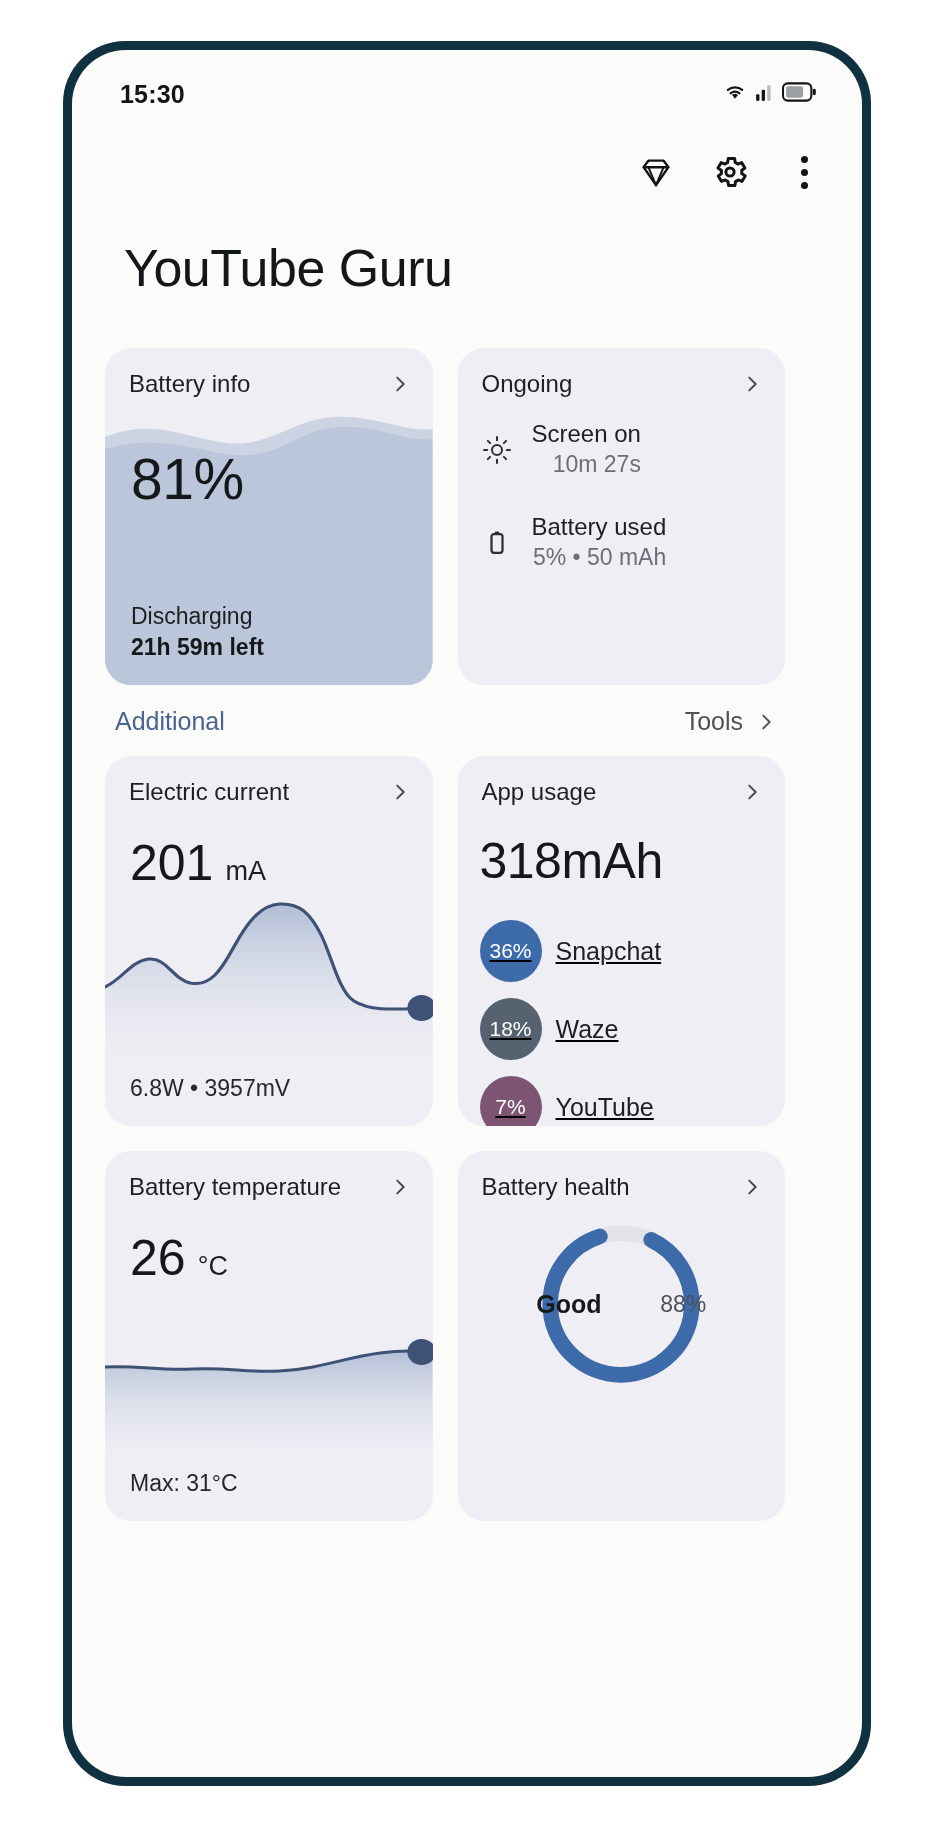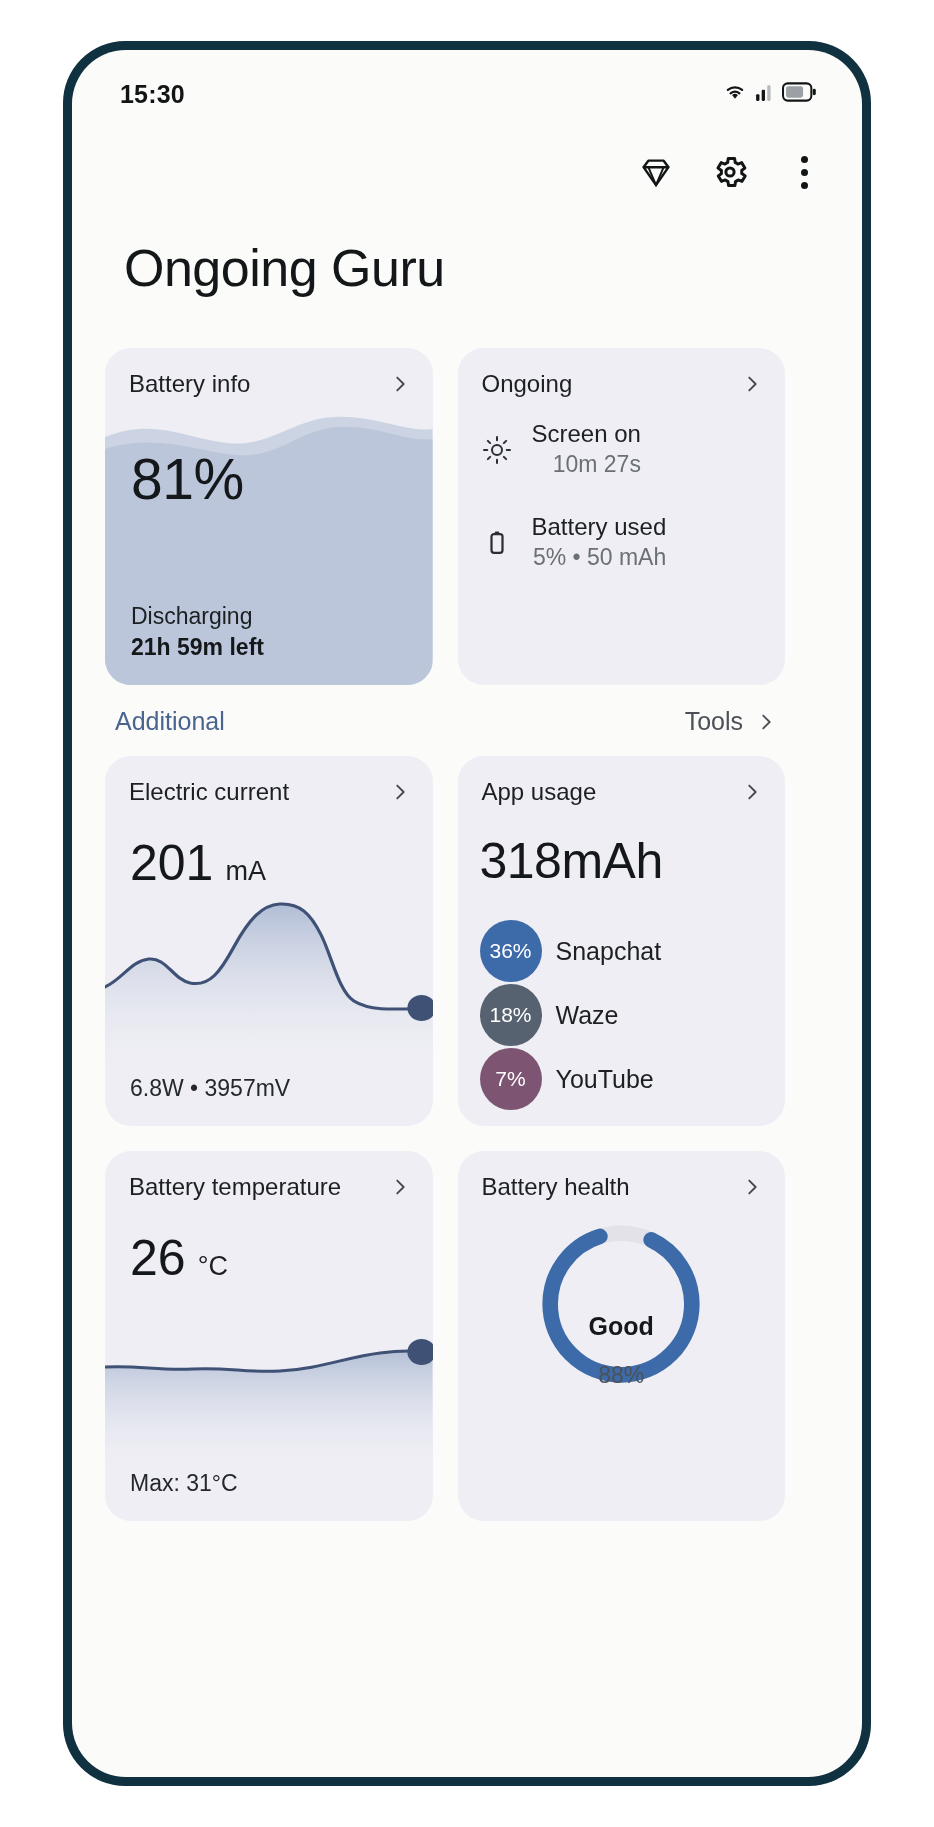--- a/index.html
+++ b/index.html
@@ -155,21 +155,21 @@
     font-size: 23px; color: #24282c;
     z-index: 4;
   }
 
   
   .usage-card { height: 370px; }
   .usage-big {
     padding: 26px 0 0 22px;
     font-size: 50px; color: #15181b; letter-spacing: -0.5px;
   }
-  .app-list { padding: 30px 0 0 22px; display: flex; flex-direction: column; gap: 2px; }
+  .app-list { padding: 30px 0 0 22px; display: flex; flex-direction: column; gap: 16px; text-decoration: underline; }
   .app-row { display: flex; align-items: center; gap: 14px; }
   .app-bubble {
     width: 62px; height: 62px; border-radius: 50%;
     display: flex; align-items: center; justify-content: center;
     color: #ffffff; font-size: 21px; flex: none;
   }
   .app-name { font-size: 25px; color: #1d2023; }
 
   
   .temp-card { height: 370px; }
@@ -183,22 +183,22 @@
   
   .health-card { height: 370px; }
   .ring-wrap {
     position: relative;
     margin: 18px auto 0;
     width: 170px; height: 170px;
   }
   .ring-wrap svg { display: block; width: 170px; height: 170px; transform: rotate(-90deg); }
   .ring-center {
     position: absolute; inset: 0;
-    display: flex; flex-direction: column;
-    align-items: center; justify-content: flex-end;
+    display: flex; flex-direction: row;
+    align-items: center; justify-content: space-between;
     gap: 21px;
   }
   .ring-status { font-size: 25px; font-weight: 700; color: #15181b; }
   .ring-pct { font-size: 23px; color: #4c5157; }
   .health-foot {
     position: absolute;
     left: 0; right: 0; bottom: 18px;
     text-align: center;
   }
   .health-foot div { font-size: 23px; color: #4c5157; line-height: 1.35; }
@@ -252,21 +252,21 @@
       </span>
       <span class="action-icon">
         <span class="kebab">
             <i></i>
             <i></i>
             <i></i>
           </span>
       </span>
     </div>
 
-    <div class="page-title">Ongoing Guru</div>
+    <div class="page-title">YouTube Guru</div>
 
     <div class="grid">
 
       <div class="row">
 
         <div class="card battery-card">
           <div class="wave-fill">
             <svg viewBox="0 0 300 282" preserveAspectRatio="none">
               <path d="M0,34 C45,14 75,36 112,40 C150,45 172,16 210,14 C248,12 276,30 300,26 L300,282 L0,282 Z" fill="#ccd4e3"></path>
               <path d="M0,46 C48,30 82,48 120,52 C158,56 178,26 214,24 C250,22 278,40 300,36 L300,282 L0,282 Z" fill="#bcc6da"></path>

